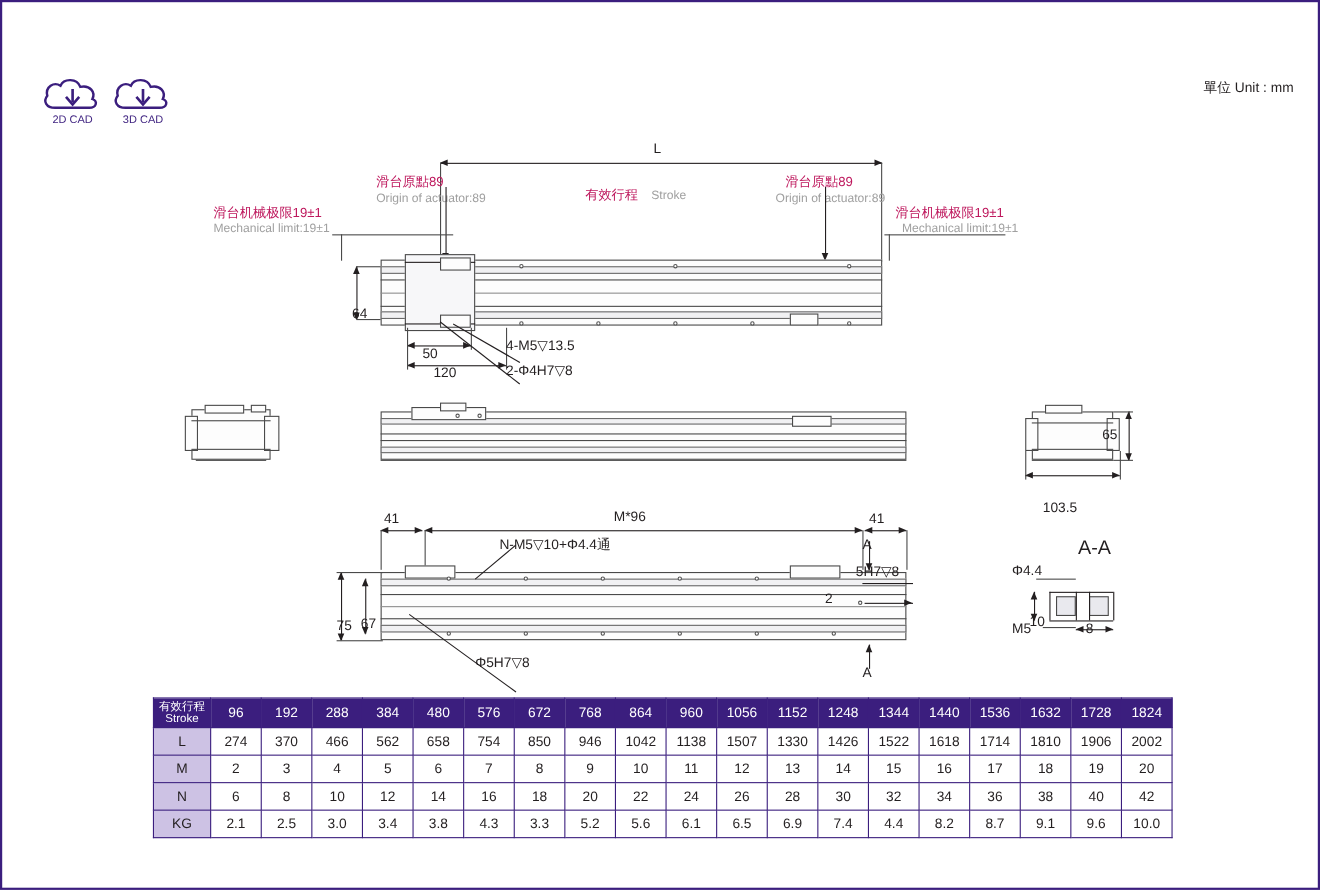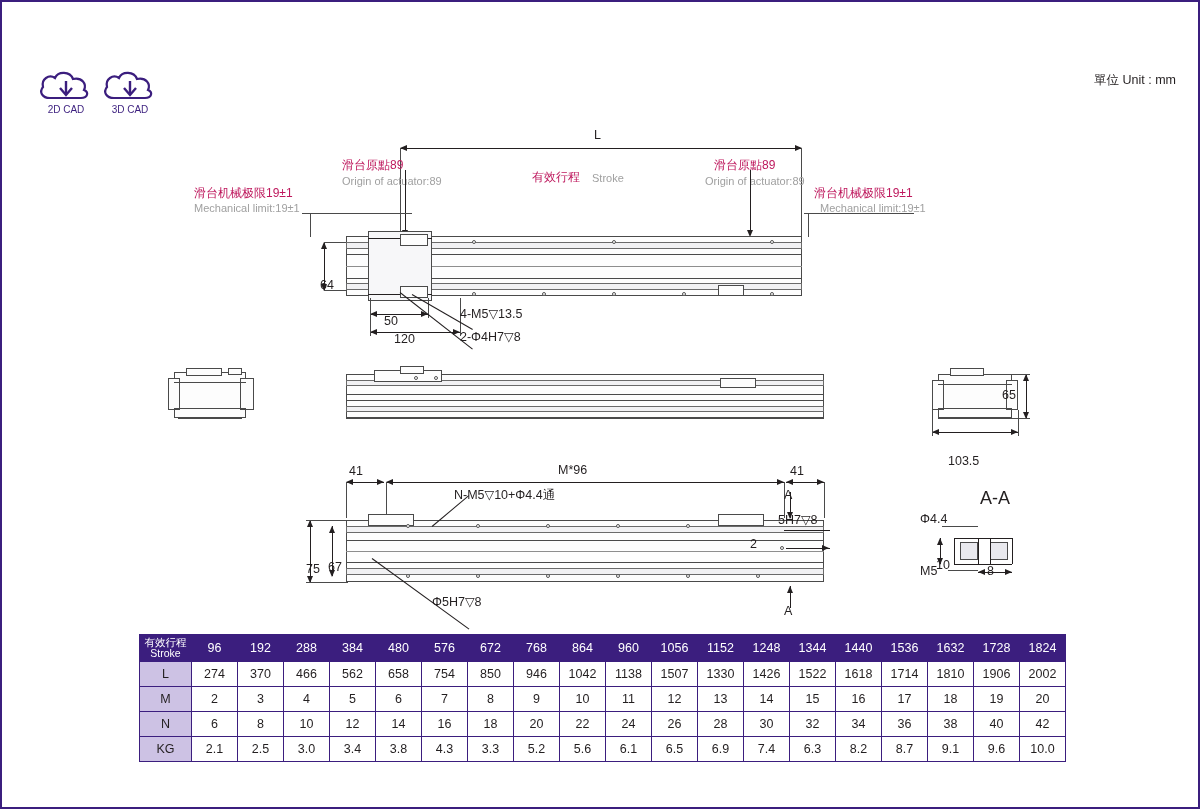--- a/index.html
+++ b/index.html
@@ -455,21 +455,21 @@
         <td>3.4</td>
         <td>3.8</td>
         <td>4.3</td>
         <td>3.3</td>
         <td>5.2</td>
         <td>5.6</td>
         <td>6.1</td>
         <td>6.5</td>
         <td>6.9</td>
         <td>7.4</td>
-        <td>6.3</td>
+        <td>4.4</td>
         <td>8.2</td>
         <td>8.7</td>
         <td>9.1</td>
         <td>9.6</td>
         <td>10.0</td>
       </tr>
     </tbody>
   </table>
 
 </div>

